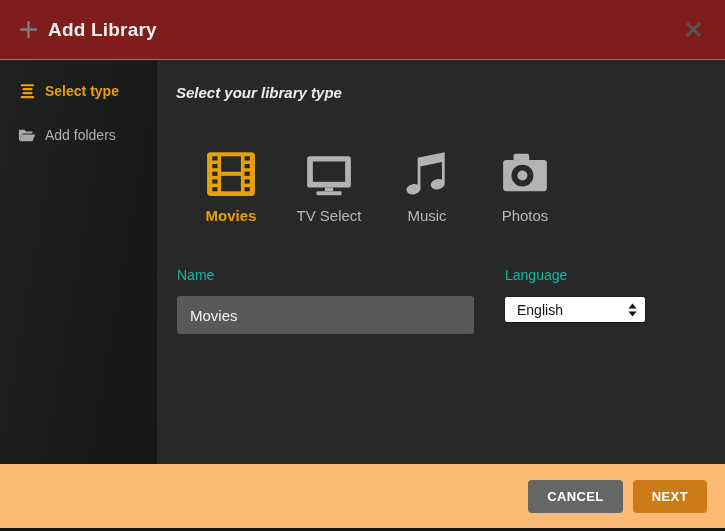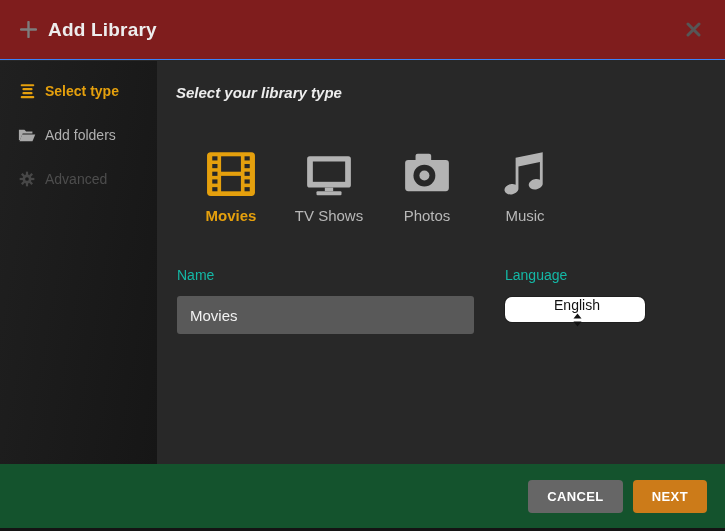--- a/index.html
+++ b/index.html
@@ -32,25 +32,25 @@
   .type-item .t-lbl{margin-top:6px;font-size:15px;color:#b8b8b8;}
   .type-item.selected .t-lbl{color:#e5a00d;font-weight:600;}
   
   .fld-lbl{position:absolute;color:#14b8a6;font-size:14px;}
   .lbl-name{left:20px;top:206px;}
   .lbl-lang{left:348px;top:206px;}
   .name-input{position:absolute;left:20px;top:235px;width:297px;height:38px;box-sizing:border-box;
               background:#595959;border:none;border-radius:3px;color:#f2f2f2;font-size:15px;
               padding:0 13px;font-family:"Liberation Sans",sans-serif;outline:none;}
   .lang-select{position:absolute;left:348px;top:236px;width:140px;height:25px;box-sizing:border-box;
-               background:#fff;border-radius:7px;display:flex;align-items:center;cursor:pointer;
-               padding:0 8px 0 12px;box-shadow:0 0 0 1px #1f1f1f;flex-direction:column;}
+               background:#fff;border-radius:2px;display:flex;align-items:center;cursor:pointer;
+               padding:0 8px 0 12px;box-shadow:0 0 0 1px #1f1f1f;}
   .lang-select .val{color:#111;font-size:14px;flex:1;}
   
-  .ftr{position:absolute;left:0;bottom:3px;width:100%;height:64px;background:#14532d;
+  .ftr{position:absolute;left:0;bottom:3px;width:100%;height:64px;background:#fdba74;
        display:flex;align-items:center;justify-content:flex-end;box-sizing:border-box;padding-right:18px;gap:10px;}
   .btn{height:33px;border:none;border-radius:4px;color:#fff;font-weight:700;font-size:13px;
        letter-spacing:.4px;cursor:pointer;font-family:"Liberation Sans",sans-serif;padding:0 19px;}
   .btn-cancel{background:#666666;}
   .btn-next{background:#cc7b19;}
   .bottom-edge{position:absolute;left:0;bottom:0;width:100%;height:3px;background:#141414;}
 </style>
 </head>
 <body>
 
@@ -84,39 +84,20 @@
     </div>
     <div class="side-item">
       <span class="ic">
         <svg width="18" height="15" viewBox="0 0 20 16" fill="#a8a8a8">
           <path d="M1 1.5h6.2l1.8 2h7v2.3H5.2L2.2 13H1z"></path>
           <path d="M4.6 7h14.6l-3.1 7.3H1.6z"></path>
         </svg>
       </span>
       <span>Add folders</span>
     </div>
-    <div class="side-item disabled">
-      <span class="ic">
-        <svg width="16" height="16" viewBox="0 0 20 20">
-          <g fill="#474747">
-            <circle cx="10" cy="10" r="5.6"></circle>
-            <rect x="8.6" y="0.8" width="2.8" height="4.5"></rect>
-            <rect x="8.6" y="14.7" width="2.8" height="4.5"></rect>
-            <rect x="8.6" y="0.8" width="2.8" height="4.5" transform="rotate(45 10 10)"></rect>
-            <rect x="8.6" y="14.7" width="2.8" height="4.5" transform="rotate(45 10 10)"></rect>
-            <rect x="8.6" y="0.8" width="2.8" height="4.5" transform="rotate(90 10 10)"></rect>
-            <rect x="8.6" y="14.7" width="2.8" height="4.5" transform="rotate(90 10 10)"></rect>
-            <rect x="8.6" y="0.8" width="2.8" height="4.5" transform="rotate(135 10 10)"></rect>
-            <rect x="8.6" y="14.7" width="2.8" height="4.5" transform="rotate(135 10 10)"></rect>
-          </g>
-          <circle cx="10" cy="10" r="2.3" fill="#1a1a1a"></circle>
-        </svg>
-      </span>
-      <span>Advanced</span>
-    </div>
   </div>
 
   <div class="main">
     <div class="heading">Select your library type</div>
 
     <div class="type-row">
 
       <div class="type-item selected">
         <span class="t-ic">
           <svg width="50" height="50" viewBox="0 0 48 48">
@@ -142,42 +123,42 @@
 
       <div class="type-item">
         <span class="t-ic">
           <svg width="50" height="50" viewBox="0 0 48 48">
             <rect x="3" y="7" width="42" height="30" rx="2.5" fill="#b3b3b3"></rect>
             <rect x="8.5" y="12" width="31" height="19.5" fill="#282828"></rect>
             <rect x="20" y="37" width="8" height="3.5" fill="#b3b3b3"></rect>
             <rect x="12" y="40.5" width="24" height="4" rx="1" fill="#b3b3b3"></rect>
           </svg>
         </span>
-        <span class="t-lbl">TV Shows</span>
+        <span class="t-lbl">TV Select</span>
+      </div>
+
+      <div class="type-item">
+        <span class="t-ic">
+          <svg width="50" height="50" viewBox="0 0 48 48" fill="#b3b3b3">
+            <path d="M41 3 L15 8.5 v25.8 c-1.4-.7-3.2-.9-5-.5-3.7.8-6.2 3.6-5.6 6.2 .6 2.7 4 4.2 7.7 3.4 3.2-.7 5.5-2.9 5.6-5.2 V16.8 l20.6-4.3 v17 c-1.4-.7-3.2-.9-5-.5-3.7.8-6.2 3.6-5.6 6.2 .6 2.7 4 4.2 7.7 3.4 3.2-.7 5.5-2.9 5.6-5.2 Z"></path>
+          </svg>
+        </span>
+        <span class="t-lbl">Music</span>
       </div>
 
       <div class="type-item">
         <span class="t-ic">
           <svg width="50" height="50" viewBox="0 0 48 48">
             <rect x="13" y="4.5" width="15" height="10" rx="2" fill="#b3b3b3"></rect>
             <rect x="3" y="10.5" width="42" height="30" rx="3" fill="#b3b3b3"></rect>
             <circle cx="21.5" cy="25.5" r="10.5" fill="#282828"></circle>
             <circle cx="21.5" cy="25.5" r="4.8" fill="#b3b3b3"></circle>
           </svg>
         </span>
         <span class="t-lbl">Photos</span>
-      </div>
-
-      <div class="type-item">
-        <span class="t-ic">
-          <svg width="50" height="50" viewBox="0 0 48 48" fill="#b3b3b3">
-            <path d="M41 3 L15 8.5 v25.8 c-1.4-.7-3.2-.9-5-.5-3.7.8-6.2 3.6-5.6 6.2 .6 2.7 4 4.2 7.7 3.4 3.2-.7 5.5-2.9 5.6-5.2 V16.8 l20.6-4.3 v17 c-1.4-.7-3.2-.9-5-.5-3.7.8-6.2 3.6-5.6 6.2 .6 2.7 4 4.2 7.7 3.4 3.2-.7 5.5-2.9 5.6-5.2 Z"></path>
-          </svg>
-        </span>
-        <span class="t-lbl">Music</span>
       </div>
 
 
     </div>
 
     <div class="fld-lbl lbl-name">Name</div>
     <input class="name-input" type="text" value="Movies" style="">
 
     <div class="fld-lbl lbl-lang">Language</div>
     <div class="lang-select">

